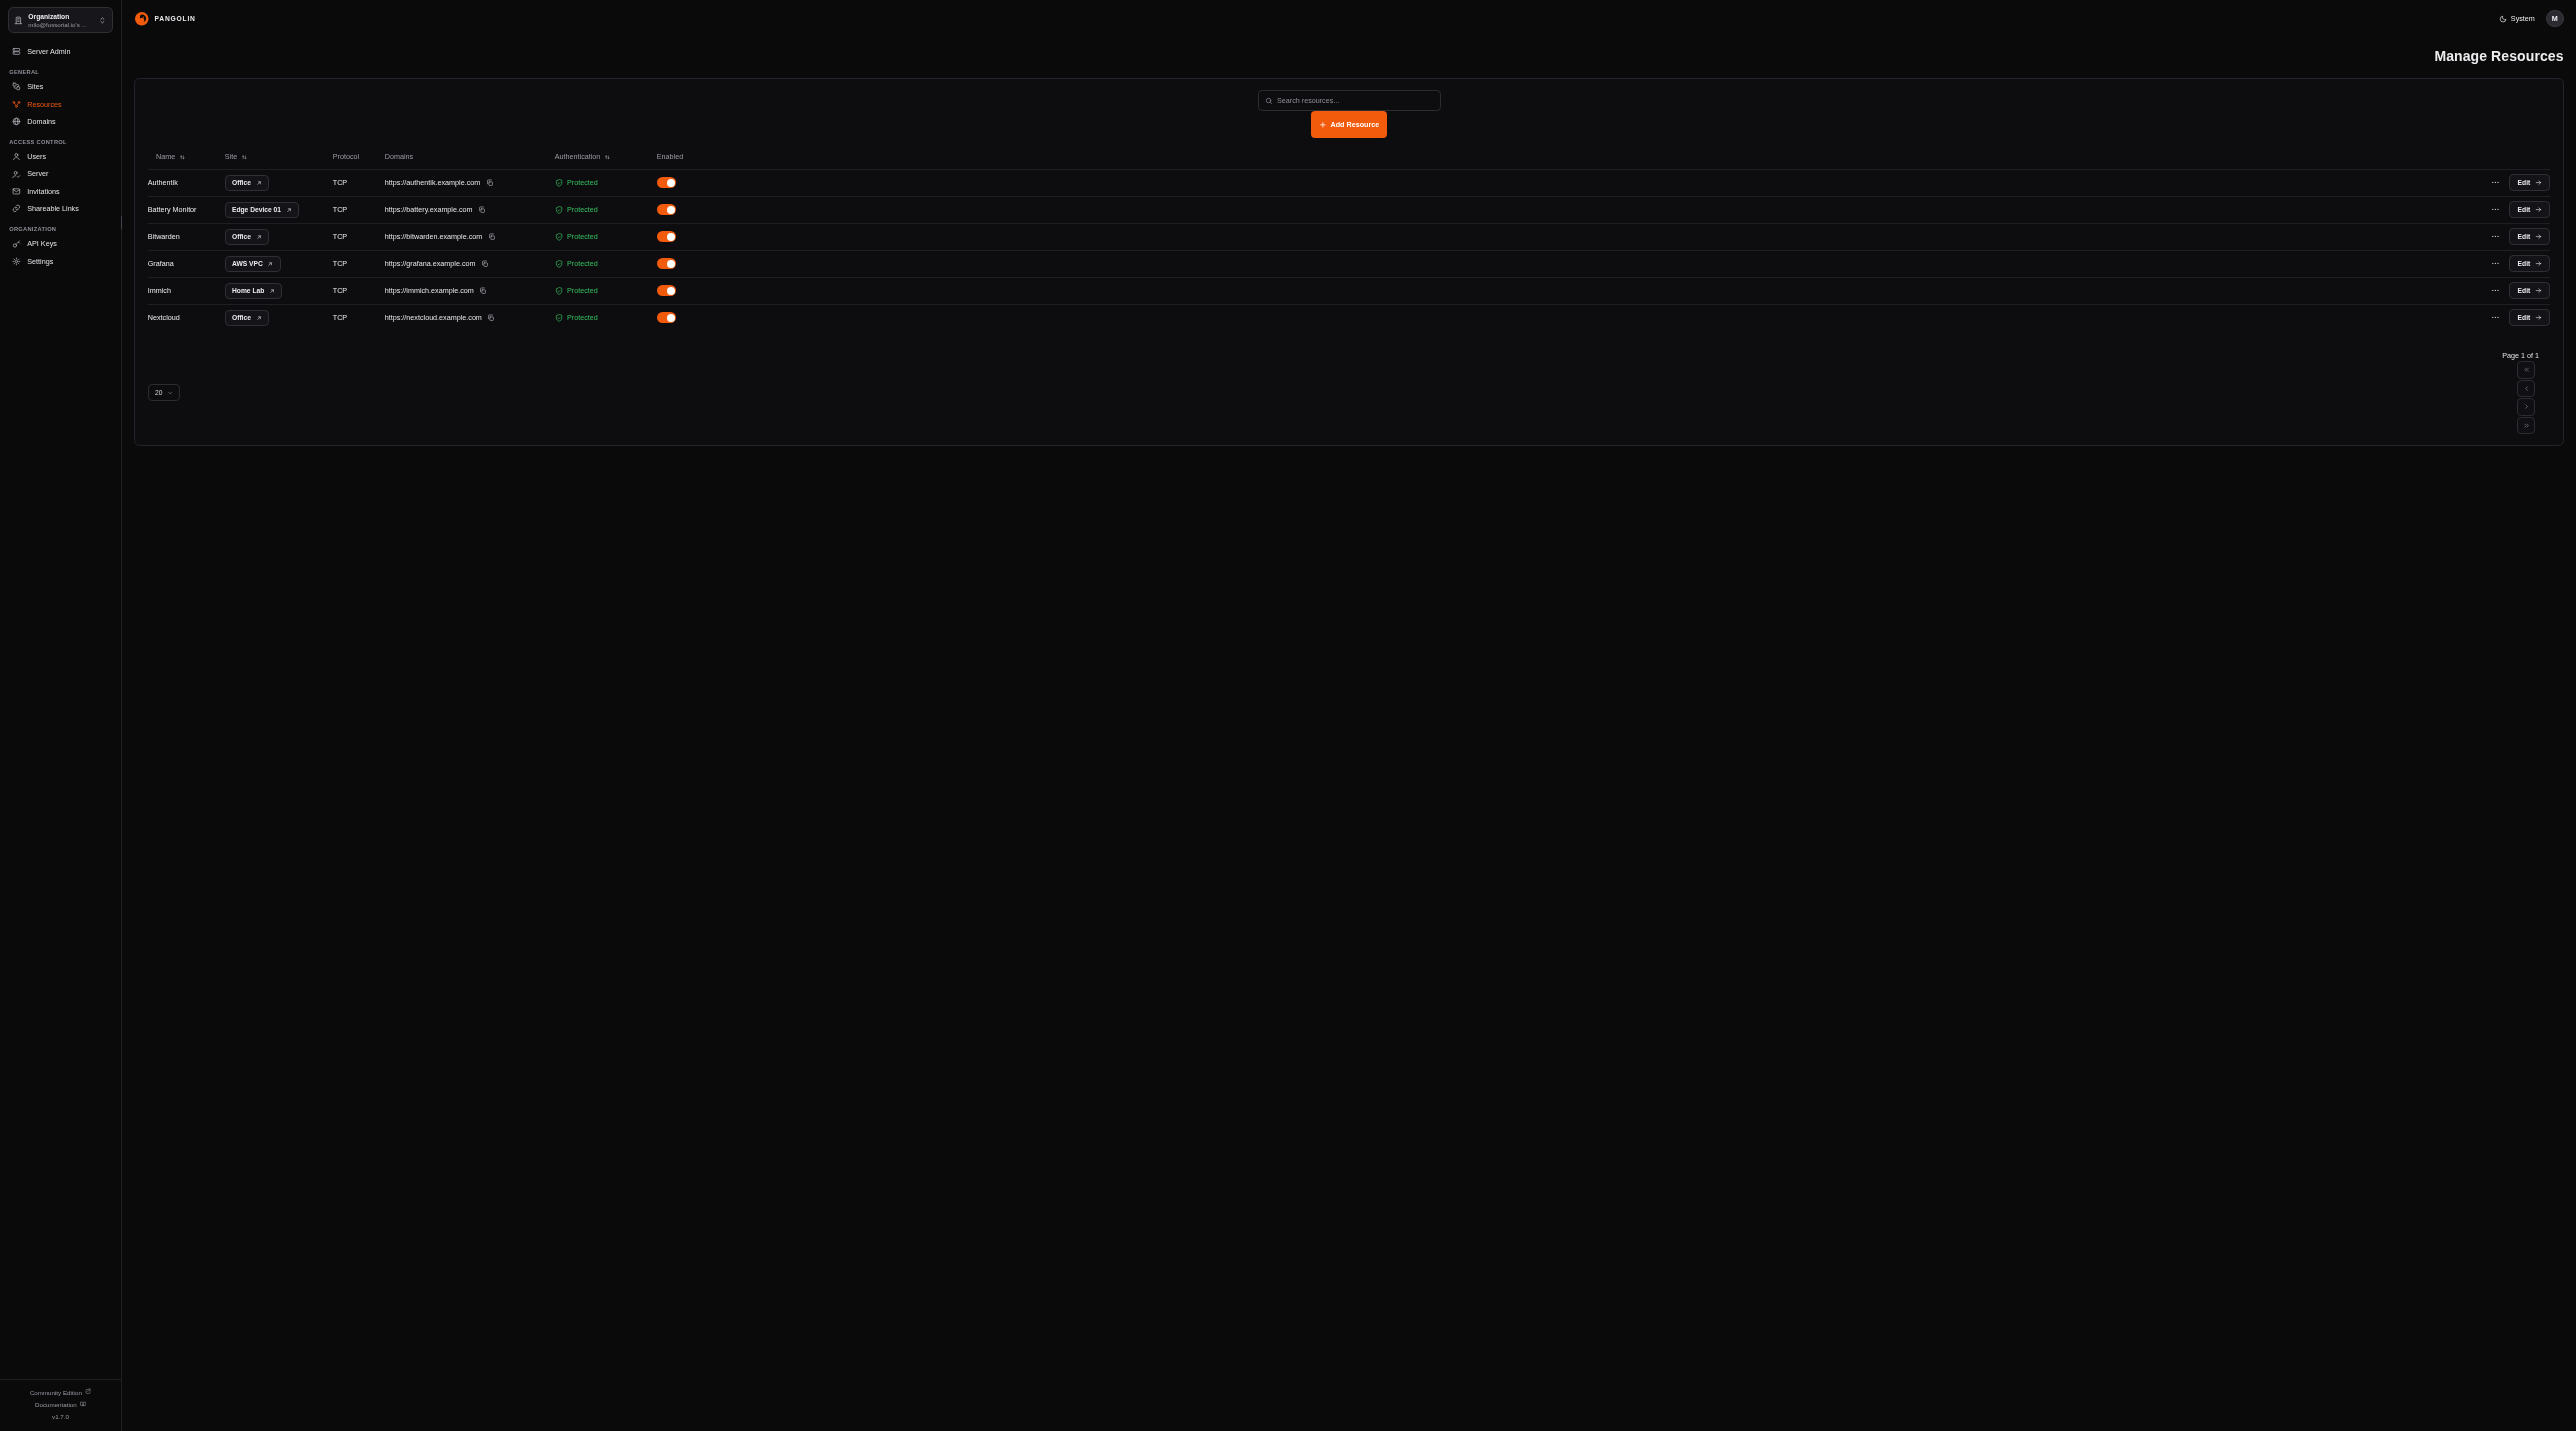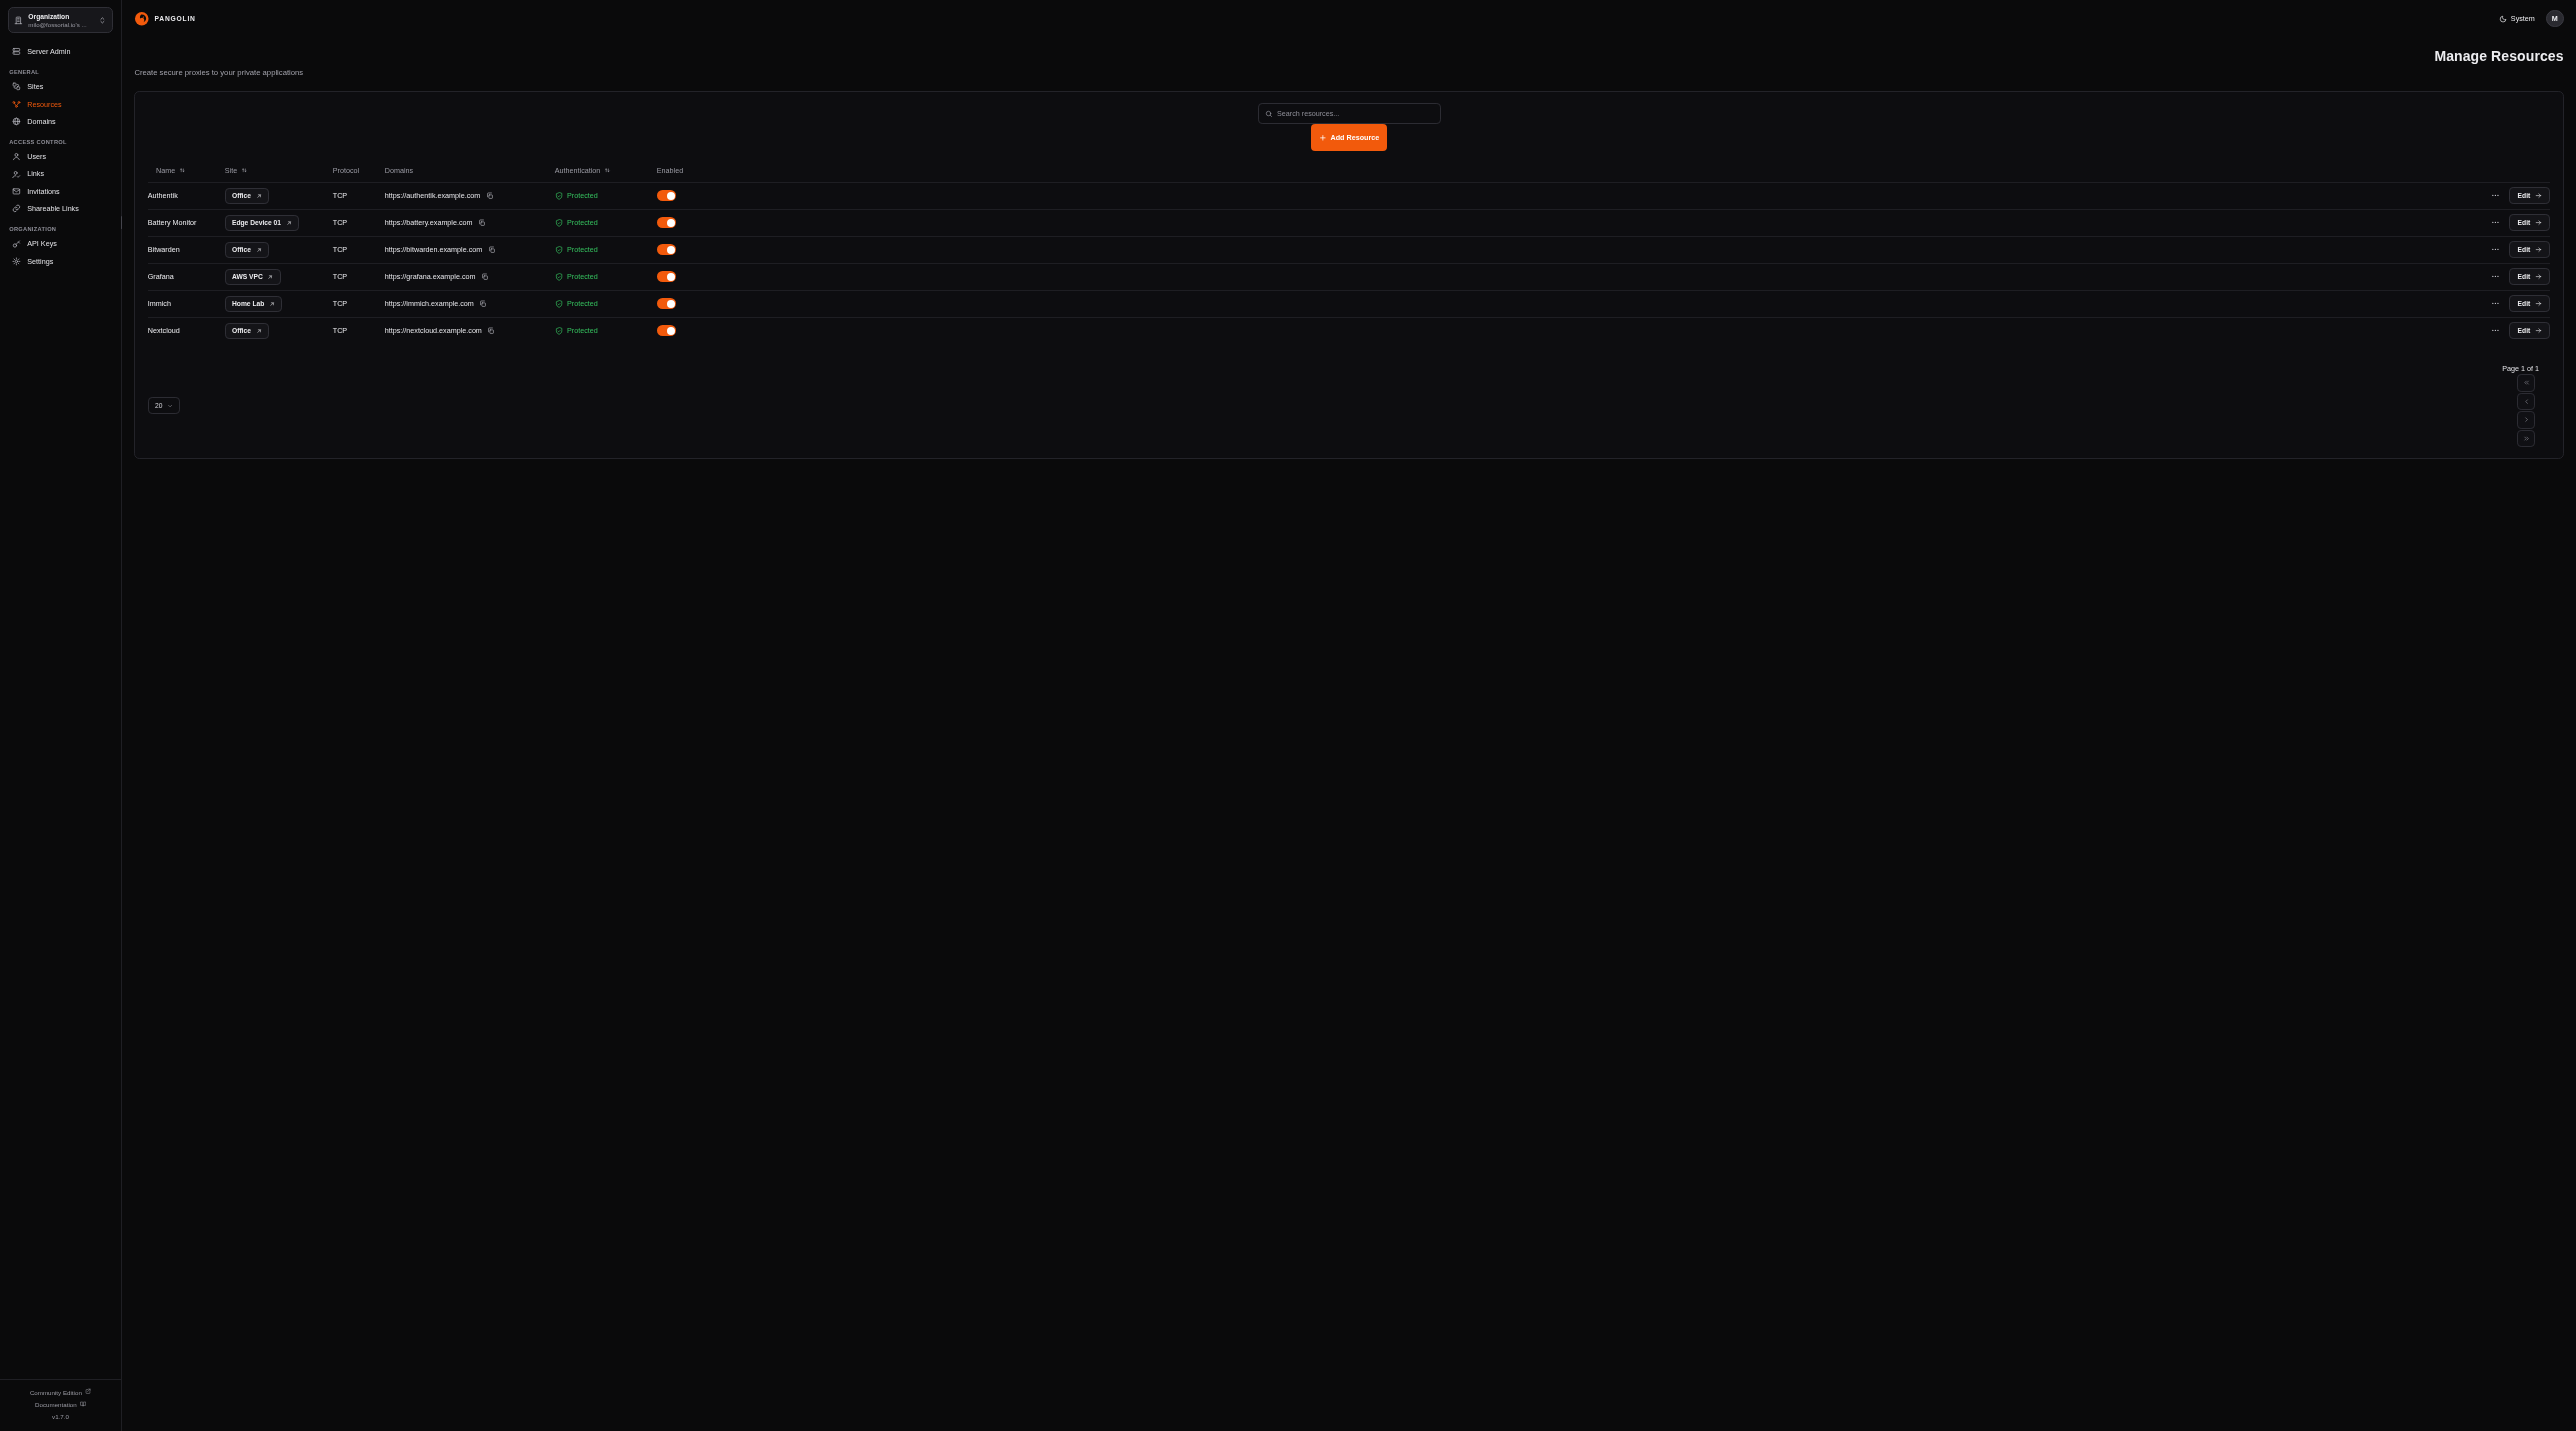--- a/index.html
+++ b/index.html
@@ -226,21 +226,21 @@
         <span>Users</span>
       </a>
       <a class="nav-item">
         <span class="nicon">
           <svg viewBox="0 0 24 24" fill="none" stroke="currentColor" stroke-width="2" stroke-linecap="round" stroke-linejoin="round">
               <circle cx="10" cy="8" r="4"></circle>
               <path d="M2 21c1.2-3.5 4.5-5.5 8-5.5"></path>
               <path d="m14.5 18 2 2 4.5-4.5"></path>
             </svg>
         </span>
-        <span>Links</span>
+        <span>Server</span>
       </a>
       <a class="nav-item">
         <span class="nicon">
           <svg viewBox="0 0 24 24" fill="none" stroke="currentColor" stroke-width="2" stroke-linecap="round" stroke-linejoin="round">
               <rect x="3" y="5" width="18" height="14" rx="2"></rect>
               <path d="m3 7 9 6 9-6"></path>
             </svg>
         </span>
         <span>Invitations</span>
       </a>
@@ -327,21 +327,20 @@
           <span>System</span>
         </div>
         <div class="avatar">
           <span>M</span>
         </div>
       </div>
     </div>
 
     <div class="page-head">
       <h1 class="page-title">Manage Resources</h1>
-      <div class="page-sub">Create secure proxies to your private applications</div>
     </div>
 
     <section class="card">
 
       <div class="toolbar">
         <div class="search-wrap">
           <span style="display:inline-flex">
             <svg viewBox="0 0 24 24" fill="none" stroke="currentColor" stroke-width="2" stroke-linecap="round">
                 <circle cx="11" cy="11" r="7"></circle>
                 <path d="m20.5 20.5-4-4"></path>

